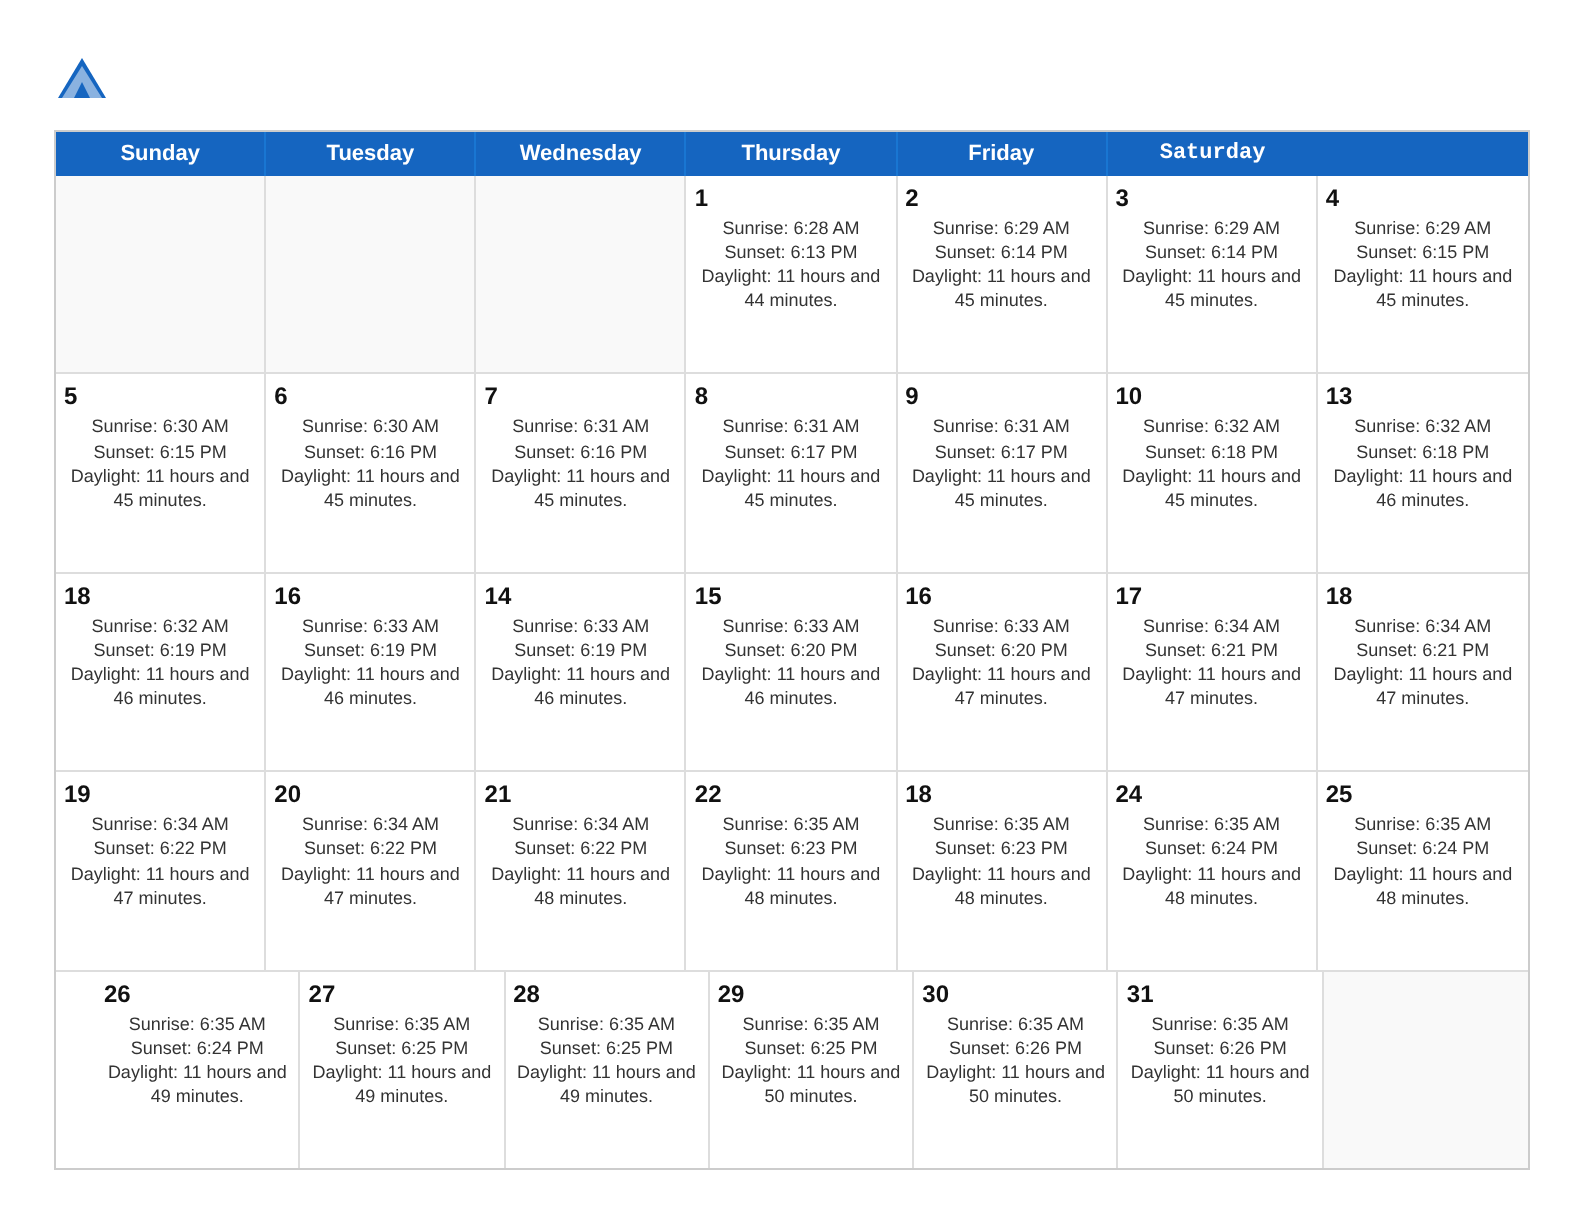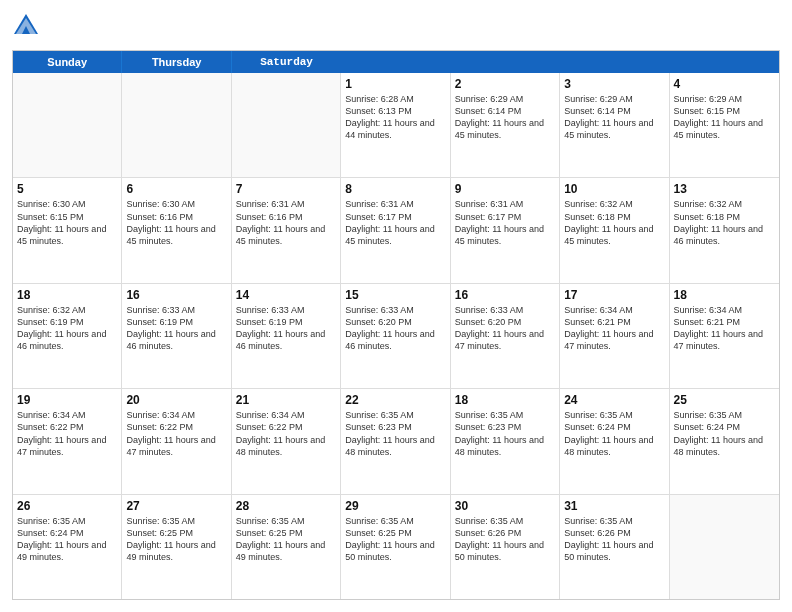--- a/index.html
+++ b/index.html
@@ -6,21 +6,21 @@
     body {
       font-family: Arial, sans-serif;
       background: #fff;
       width: 792px;
       height: 612px;
       overflow: hidden;
     }
     .page {
       width: 792px;
       height: 612px;
-      padding: 12px;
+      padding: 27px;
       display: flex;
       flex-direction: column;
     }
     .header {
       display: flex;
       justify-content: space-between;
       align-items: flex-start;
       margin-bottom: 10px;
     }
     .logo {
@@ -76,41 +76,42 @@
       flex: 1;
       display: flex;
       flex-direction: column;
     }
     .cal-row {
       display: grid;
       grid-template-columns: repeat(7, 1fr);
       flex: 1;
       border-bottom: 1px solid #ddd;
     }
-    .cal-row:last-child { border-bottom: none; }
+    .cal-row:last-child { border-bottom: none; margin-left: 20px; }
     .cal-cell {
       border-right: 1px solid #ddd;
       padding: 4px 4px 2px 4px;
       font-size: 9.5px;
       color: #333;
       vertical-align: top;
       min-height: 0;
     }
     .cal-cell:last-child { border-right: none; }
     .cal-cell.empty { background: #f9f9f9; }
     .day-num {
       font-size: 12px;
       font-weight: bold;
       color: #111;
       margin-bottom: 2px;
     }
     .cell-info {
       font-size: 9px;
       line-height: 1.35;
       color: #333;
+      text-align: center;
     }
     .outer-border {
       border: 1px solid #ccc;
     }
   </style>
 </head>
 <body>
 
 <div class="page">
   <div class="header">
@@ -126,21 +127,24 @@
     </div>
     <div class="title-block">
       <div class="month-title"></div>
       <div class="location"></div>
     </div>
   </div>
 
   <div class="calendar outer-border">
     <div class="cal-header">
     <div class="cal-header-cell">Sunday</div>
+        <div class="cal-header-cell">Tuesday</div>
+        <div class="cal-header-cell">Wednesday</div>
         <div class="cal-header-cell">Thursday</div>
+        <div class="cal-header-cell">Friday</div>
         <div class="cal-header-cell">Saturday</div>
       </div>
     <div class="cal-body">
     <div class="cal-row">
           <div class="cal-cell empty"></div>
           <div class="cal-cell empty"></div>
           <div class="cal-cell empty"></div>
           <div class="cal-cell">
             <div class="day-num">1</div>
             <div class="cell-info">Sunrise: 6:28 AM<br>Sunset: 6:13 PM<br>Daylight: 11 hours and 44 minutes.</div>

